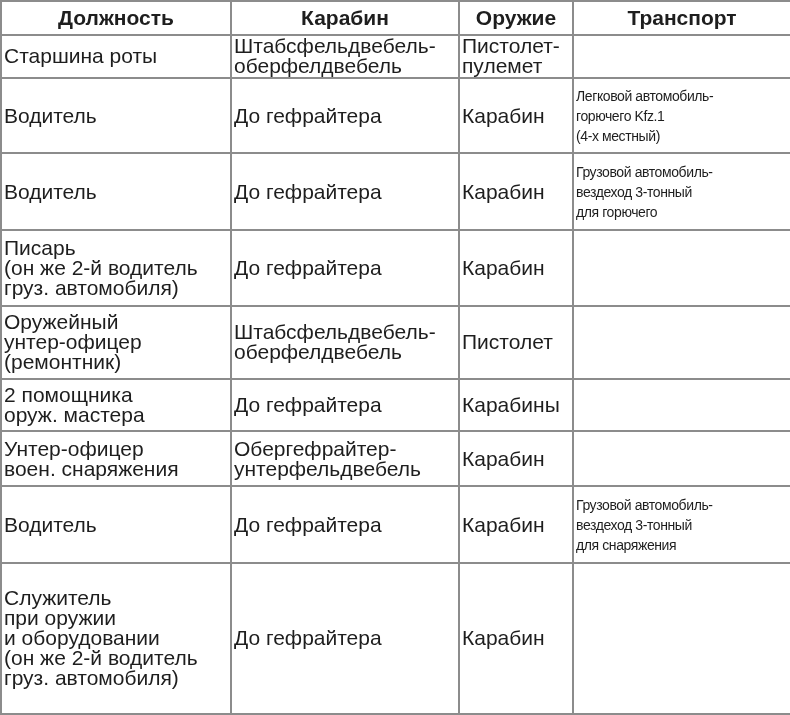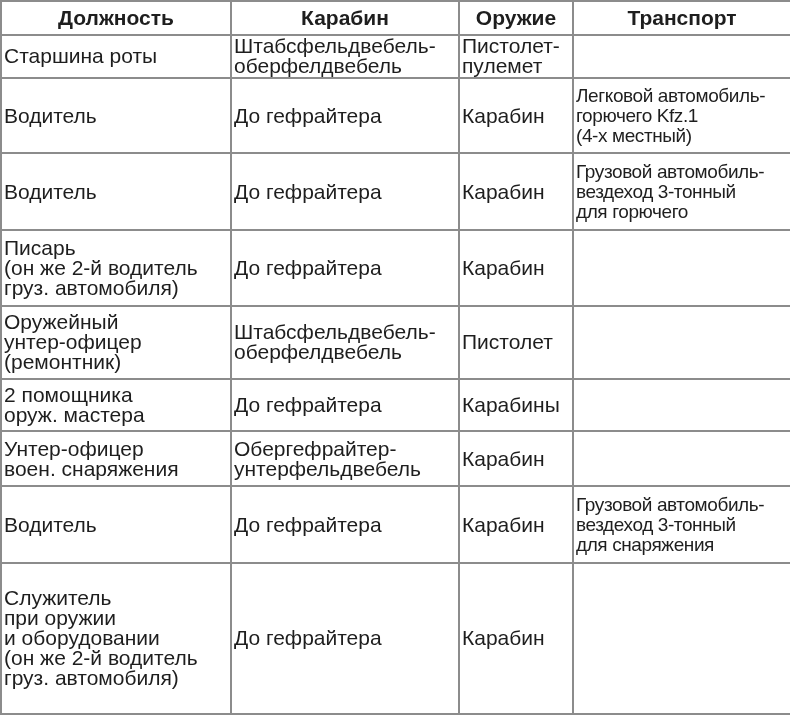--- a/index.html
+++ b/index.html
@@ -19,21 +19,21 @@
     padding: 0 2px;
     vertical-align: middle;
   }
   table.staff th {
     font-weight: bold;
     text-align: center;
     height: 32px;
   }
   td.pos { text-align: left; }
   td.rank, td.weapon, td.transport { text-align: left; }
-  td.transport { font-size: 19px; letter-spacing: -0.4px; }
+  td.transport { font-size: 14px; letter-spacing: -0.4px; }
   .cell-line { display: block; white-space: nowrap; }
   col.c1 { width: 230px; }
   col.c2 { width: 228px; }
   col.c3 { width: 114px; }
   col.c4 { width: 218px; }
 </style>
 </head>
 <body>
 
 <table class="staff">

